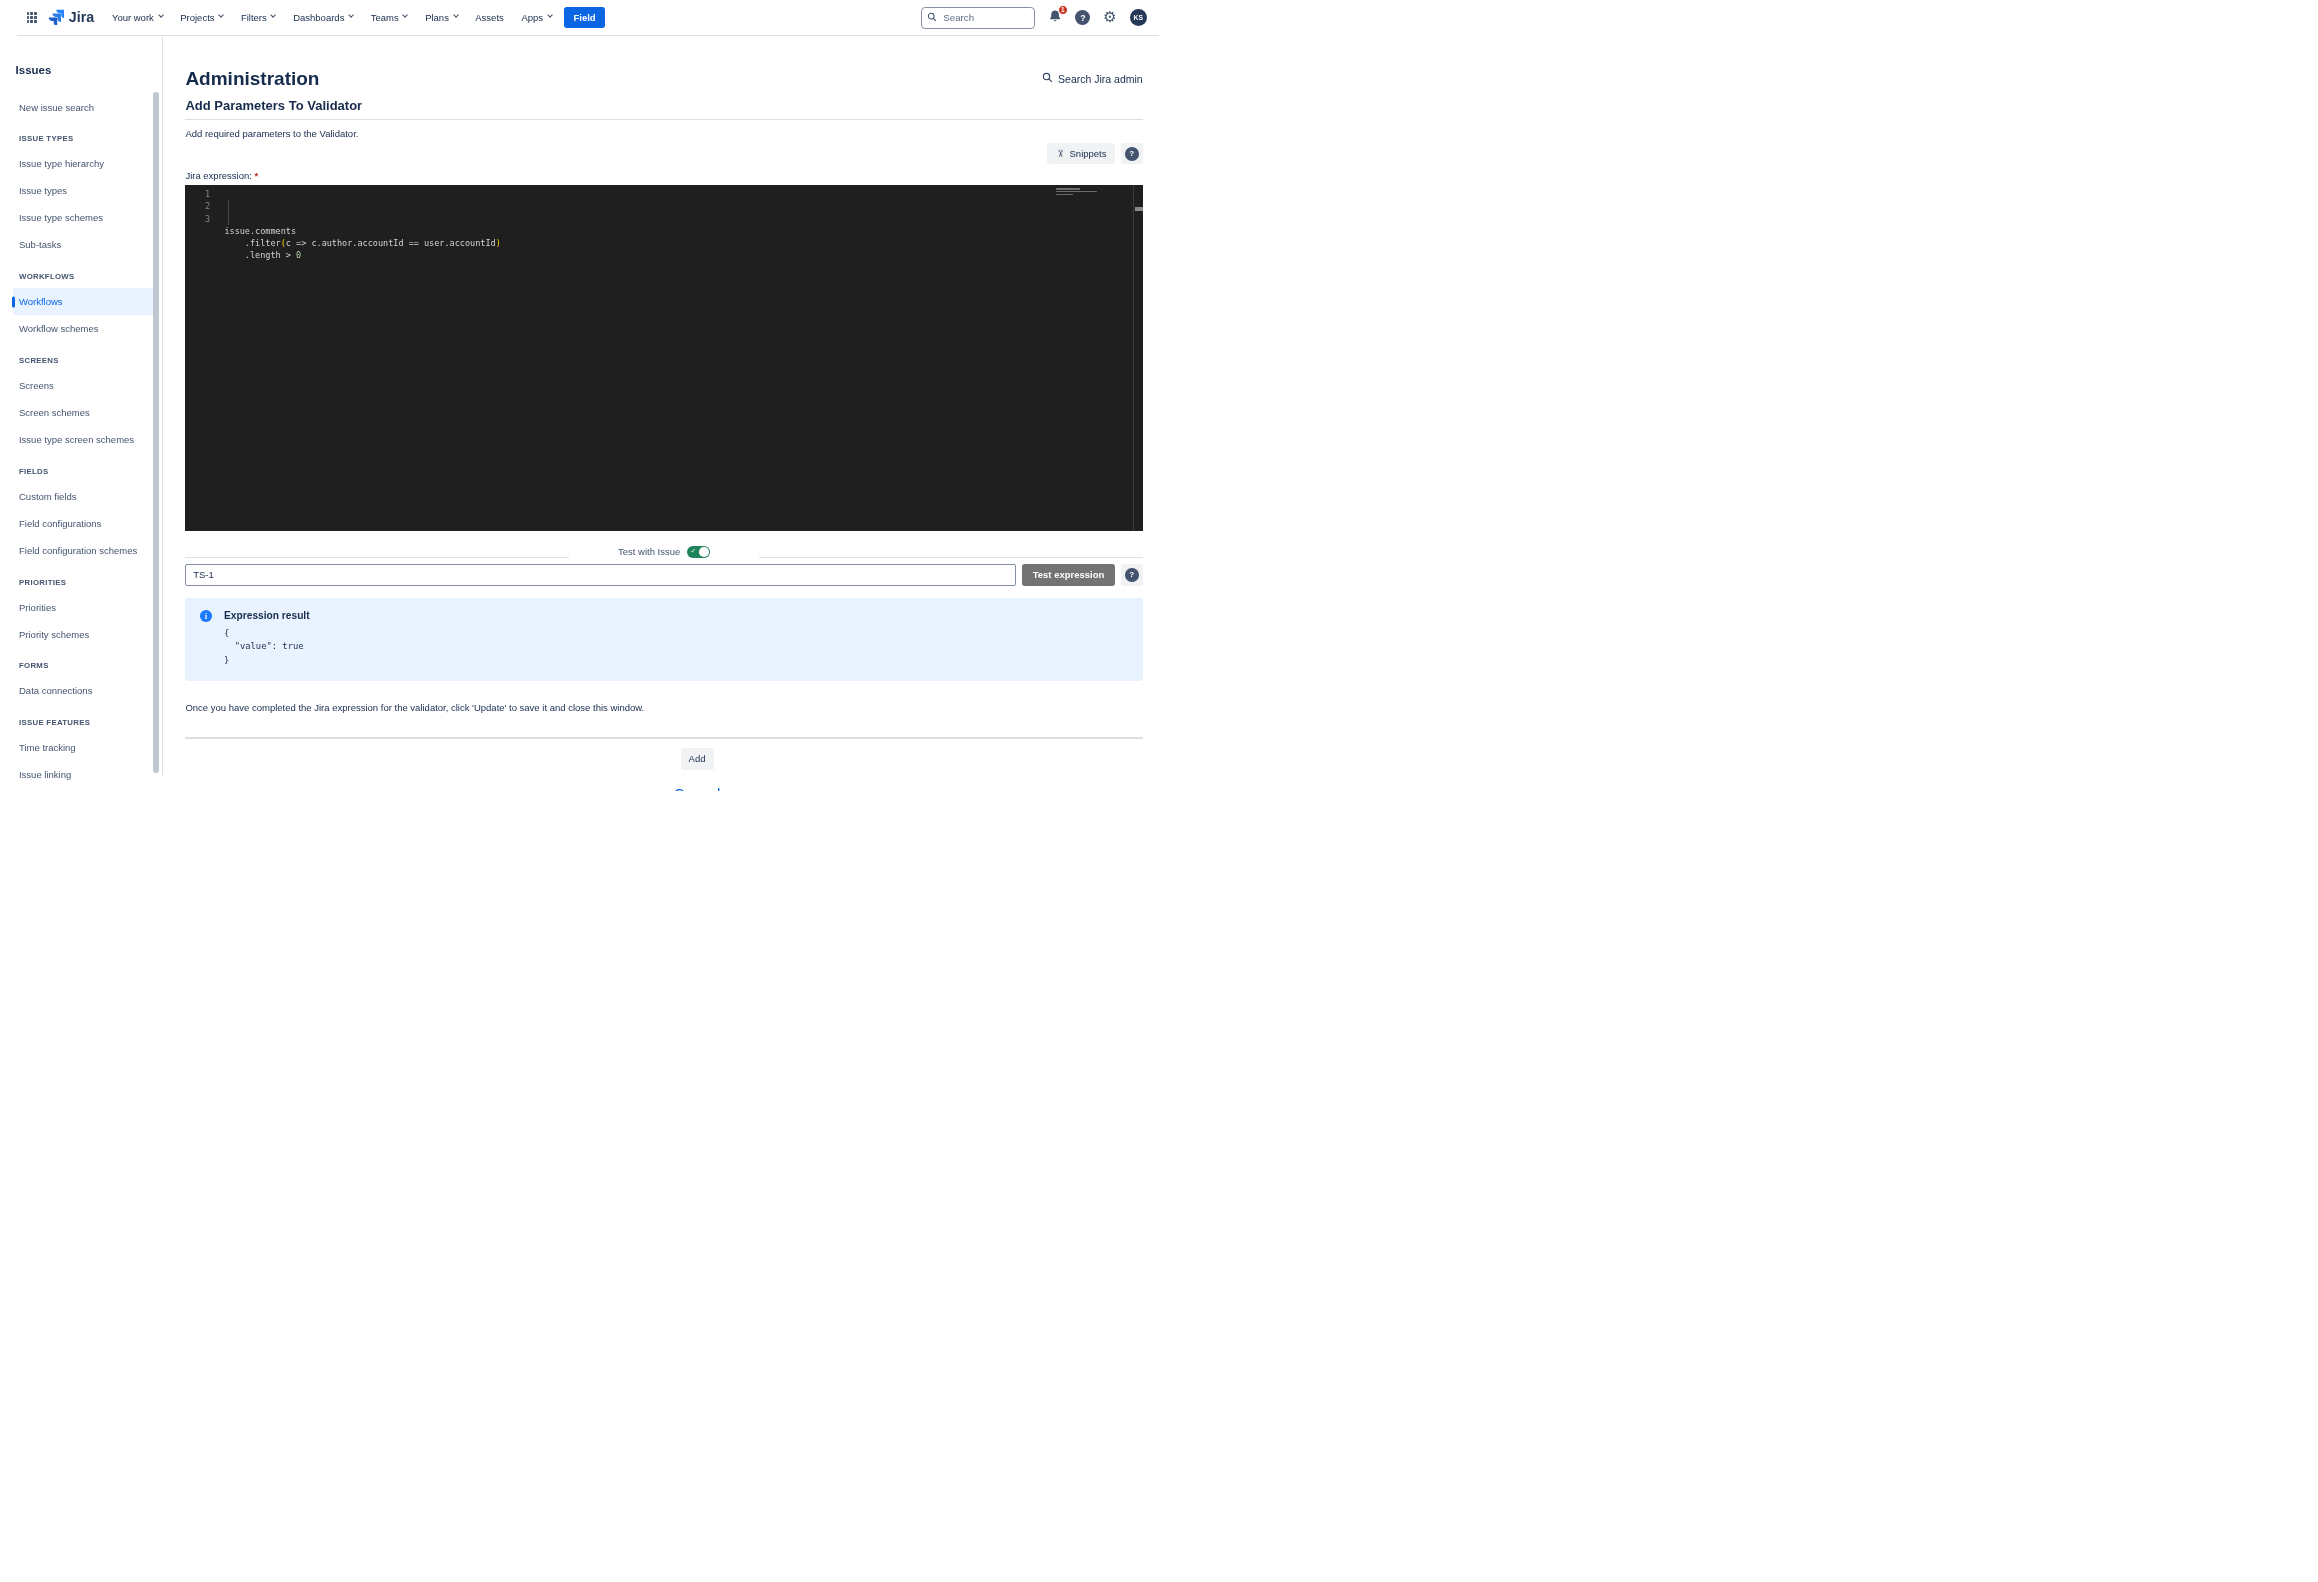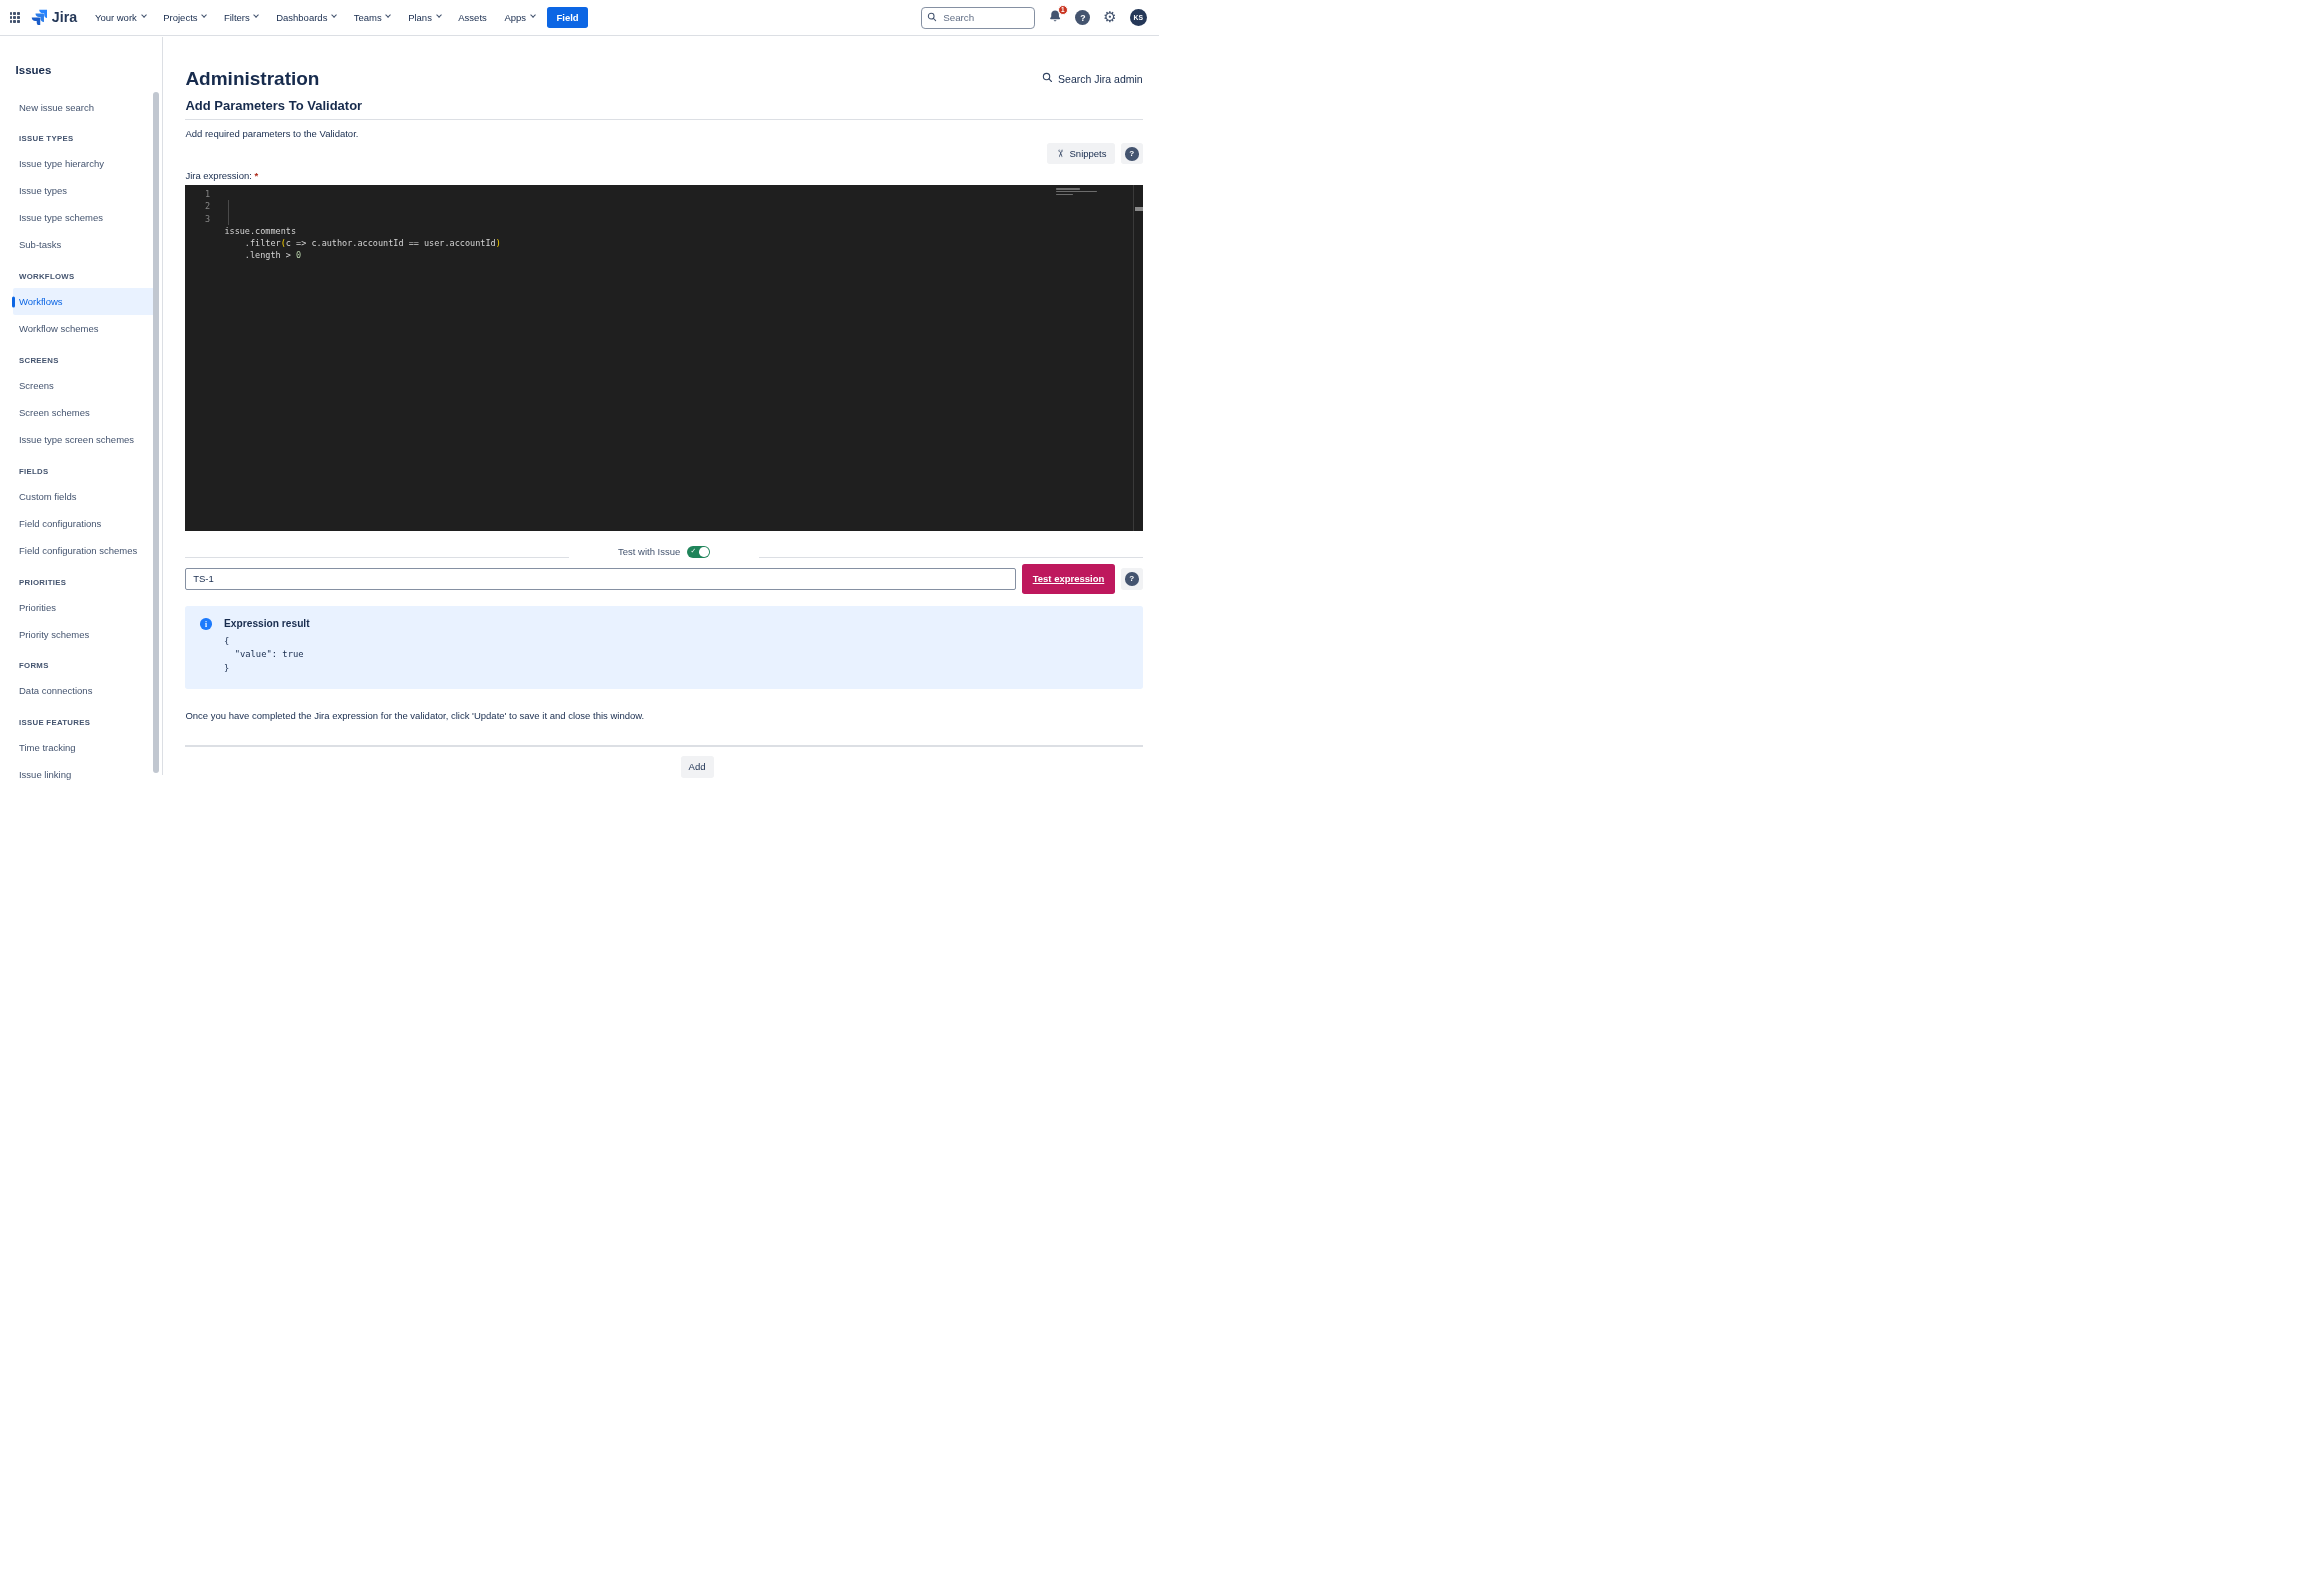--- a/index.html
+++ b/index.html
@@ -1,21 +1,21 @@
 <!DOCTYPE html>
 <html style="font-size:11px"><head>
 <meta charset="utf-8">
 <style>
   * { margin:0; padding:0; box-sizing:border-box; }
   html,body { width:1159px; height:791px; background:#fff;
     font-family:"Liberation Sans","DejaVu Sans",sans-serif; color:#172B4D; overflow:hidden; }
   .page { position:relative; width:1159px; height:791px; background:#fff; }
 
   
-  .topnav { position:absolute; top:0; left:0; right:0; height:36px; background:#fff;
+  .topnav { position:absolute; top:0; left:17px; right:0; height:36px; background:#fff;
     border-bottom:0.7px solid #DCDFE4; display:flex; align-items:center; padding:0 12.2px 0 9.5px; }
   .appgrid { width:10.2px; height:10.2px; display:grid; grid-template-columns:repeat(3,2.4px);
     grid-template-rows:repeat(3,2.4px); gap:1.5px; cursor:pointer; }
   .appgrid i { background:#44546F; border-radius:0.7px; }
   .logo { display:flex; align-items:center; gap:4.7px; margin-left:11px; cursor:pointer; }
   .logo-text { font-size:14.2px; font-weight:700; color:#253858; letter-spacing:0.1px; }
   .navmenu { display:flex; align-items:center; gap:17.6px; margin-left:17.6px; }
   .nav-item { display:flex; align-items:center; font-size:9.5px; font-weight:500; color:#172B4D;
     cursor:pointer; white-space:nowrap; }
   .chev { width:4.1px; height:4.1px; border-right:1.2px solid #44546F; border-bottom:1.2px solid #44546F;
@@ -94,22 +94,22 @@
   .test-divider .line { flex:1; height:0.7px; background:#DCDFE4; }
   .test-center { display:flex; align-items:center; gap:6.8px; margin:0 49px; }
   .test-label { font-size:9.5px; color:#44546F; }
   .toggle { position:relative; width:23px; height:12.2px; background:#1F845A; border-radius:6.8px; cursor:pointer; }
   .toggle .tick { position:absolute; left:3.4px; top:1px; color:#fff; font-size:6.8px; font-weight:700;
     font-family:"DejaVu Sans",sans-serif; }
   .toggle .knob { position:absolute; right:1.4px; top:1.4px; width:9.5px; height:9.5px; background:#fff; border-radius:50%; }
   .input-row { margin-top:6px; display:flex; align-items:center; gap:5.4px; }
   .issue-input { flex:1; height:22px; border:0.7px solid #8590A2; border-radius:2px; padding:0 6.8px;
     font-size:9.5px; color:#172B4D; outline:none; font-family:inherit; }
-  .test-btn { height:30px; padding:0 11px; background:#be185d; color:#fff; border:none; border-radius:2.7px;
-    font-size:9.5px; font-weight:600; cursor:pointer; font-family:inherit;text-decoration:underline; }
+  .test-btn { height:22px; padding:0 11px; background:#737373; color:#fff; border:none; border-radius:2.7px;
+    font-size:9.5px; font-weight:600; cursor:pointer; font-family:inherit; }
   .sq-help2 { width:22px; height:22px; }
 
   
   .result { margin-top:12.2px; background:#E9F2FF; border-radius:2.7px; padding:11.5px 13.6px 13.6px 15px;
     display:flex; gap:12.2px; min-height:76px; }
   .info-ic { width:11.5px; height:11.5px; border-radius:50%; background:#1D7AFC; color:#fff; font-size:7.5px;
     font-weight:700; display:flex; align-items:center; justify-content:center; flex:none; margin-top:0.7px;
     font-family:"Liberation Serif","DejaVu Serif",serif; }
   .result-title { font-size:10.2px; font-weight:700; color:#172B4D; }
   .result-json { margin-top:6.1px; font-family:"DejaVu Sans Mono","Liberation Mono",monospace;

